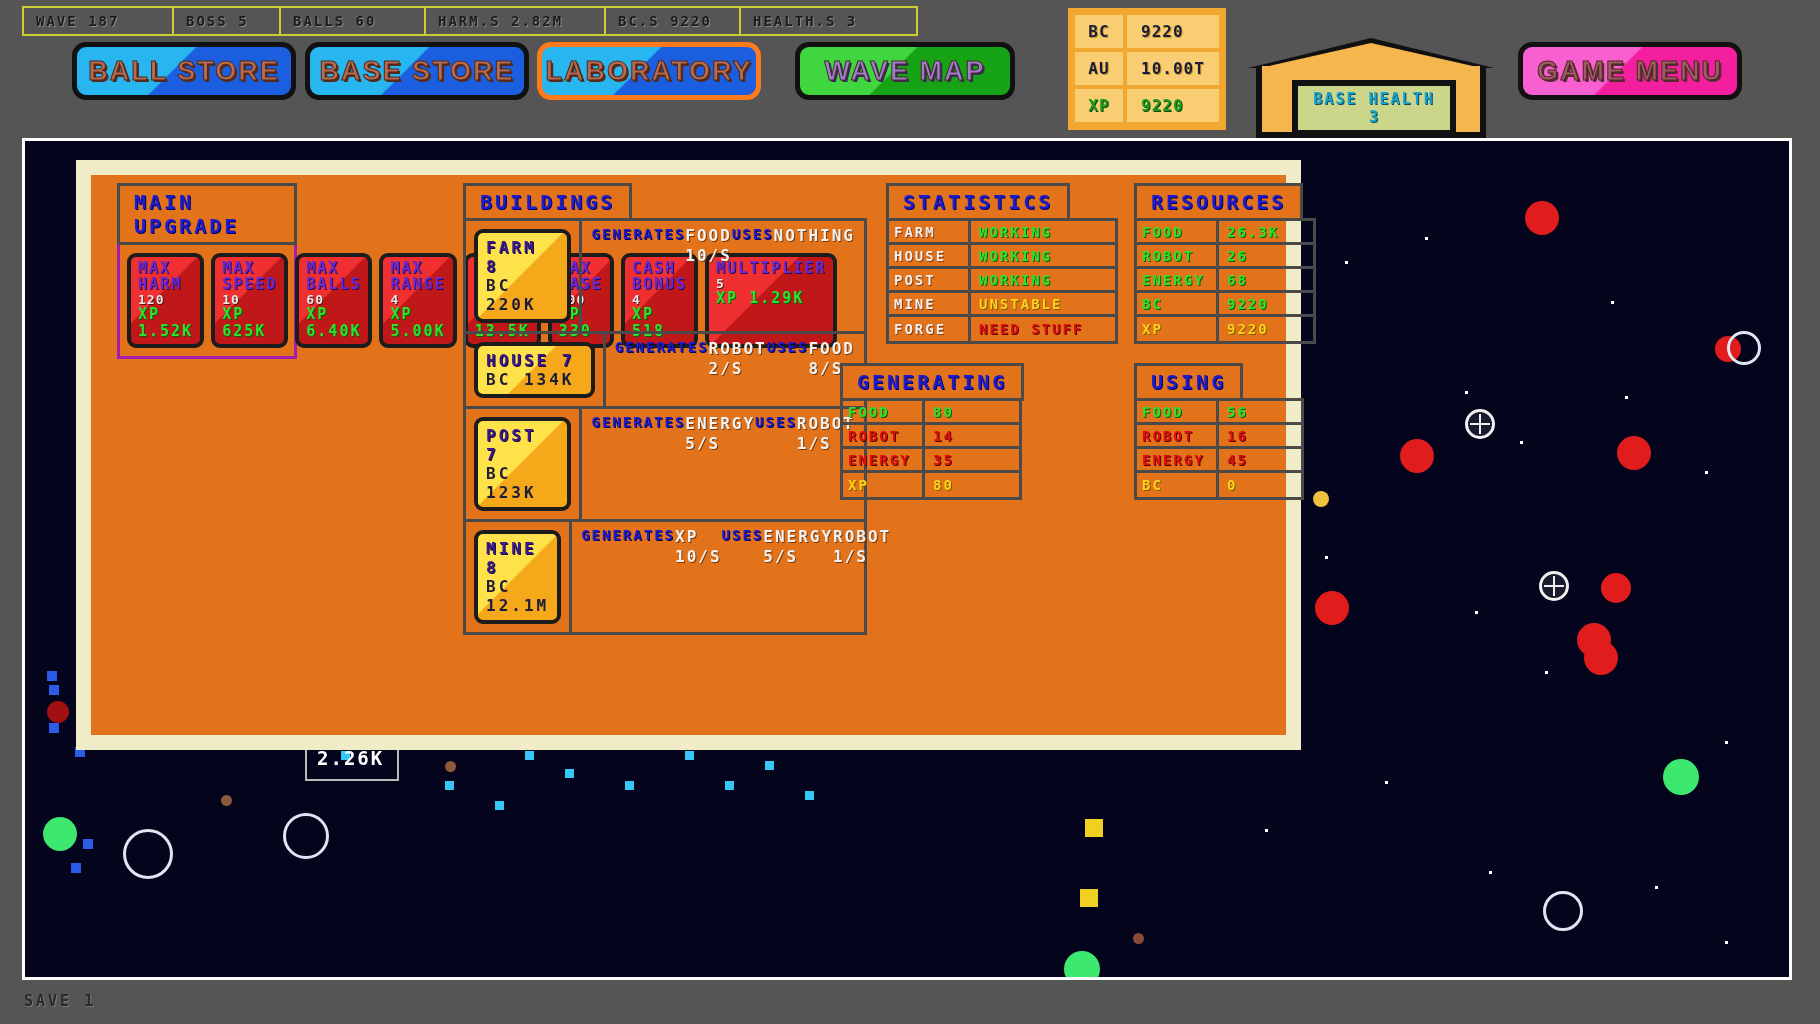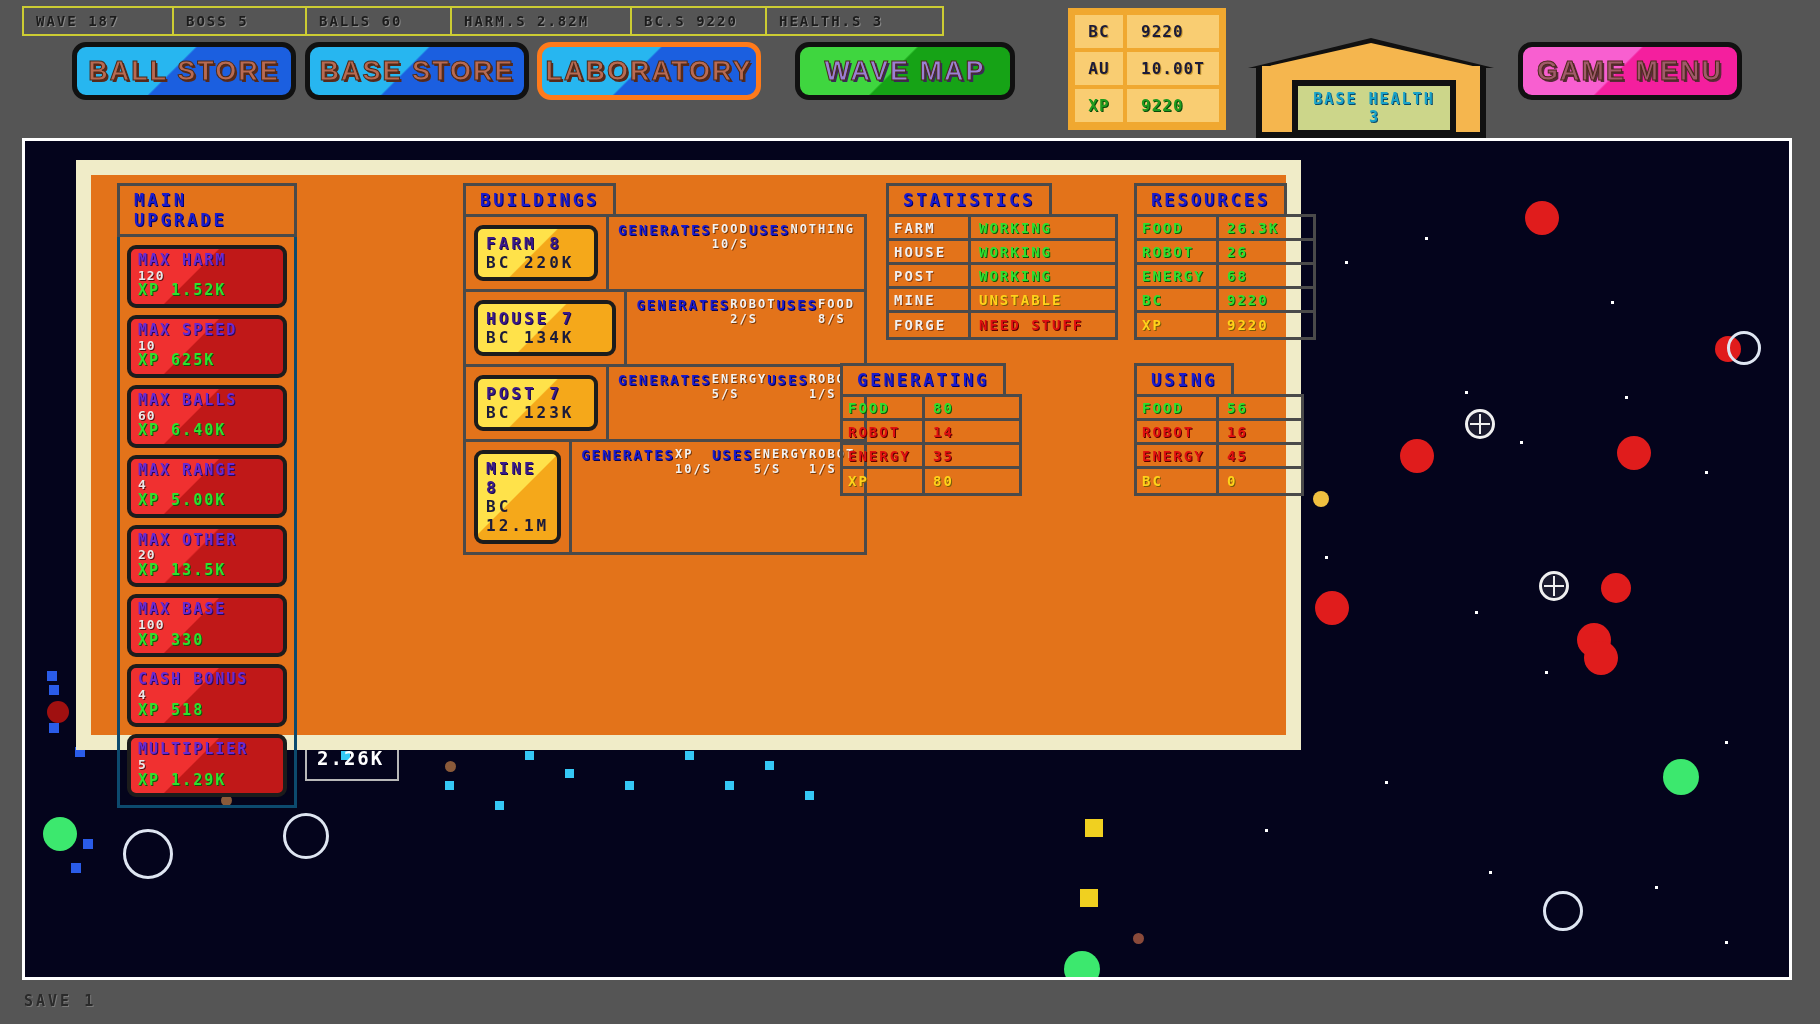--- a/index.html
+++ b/index.html
@@ -160,33 +160,33 @@
     background: #e3731a;
     position: relative;
     padding: 10px;
   }
   .pxtitle {
     display: inline-block;
     background: #e3731a;
     border: 3px solid #4a4a4a;
     padding: 4px 14px;
     color: #1c1ccc;
-    font-size: 17px; font-weight: bold; letter-spacing: 3px;
+    font-size: 20px; font-weight: bold; letter-spacing: 3px;
     text-shadow: 1px 1px 0 #000066;
   }
 
   
   .col-main {
     position: absolute; left: 26px; top: 8px; width: 180px;
   }
   .upg-list {
     margin-top: -3px;
-    border: 3px solid #0c4a6e;
+    border: 3px solid #a21caf;
     padding: 8px 7px;
-    display: flex; flex-direction: column; gap: 7px;
+    display: flex; flex-direction: row; gap: 7px;
   }
   .upg {
     background: linear-gradient(135deg,#f03030 0%,#f03030 42%,#c01818 43%,#c01818 100%);
     border: 4px solid #1c1c1c;
     border-radius: 9px;
     padding: 4px 7px 5px 7px;
     cursor: pointer;
     min-height: 52px;
   }
   .upg .n { color: #6a2ad0; font-size: 15px; font-weight: bold; letter-spacing: 2px; text-shadow: 1px 1px 0 #2a0a5a; line-height: 1.05; }
@@ -207,21 +207,21 @@
     padding: 5px 8px; cursor: pointer;
   }
   .bld-btn.purple {
     background: linear-gradient(135deg,#d04ef5 0%,#d04ef5 48%,#b41ae0 49%,#b41ae0 100%);
   }
   .bld-btn .bn { color: #3a1a8a; font-size: 16px; font-weight: bold; letter-spacing: 3px; text-shadow: 1px 1px 0 #1a0a4a; }
   .bld-btn .bc { color: #1b1b3a; font-size: 16px; font-weight: bold; letter-spacing: 3px; }
   .bld-btn.purple .bn { color: #2a0a5a; }
   .bld-btn.purple .bc { color: #ffd84a; }
   .lineh { color: #1c1ccc; font-size: 14px; font-weight: bold; letter-spacing: 2px; text-shadow: 1px 1px 0 #000055; line-height: 1.25;}
-  .lined { color: #f2f2f2; font-size: 12px; font-weight: bold; letter-spacing: 2px; text-shadow: 1px 1px 0 #7a3a0a; line-height: 1.25;}
+  .lined { color: #f2f2f2; font-size: 16px; font-weight: bold; letter-spacing: 2px; text-shadow: 1px 1px 0 #7a3a0a; line-height: 1.25;}
   .riddle { color: #e8e8e8; font-size: 15px; font-weight: bold; letter-spacing: 3px; text-align: center; width: 100%;}
 
   
   .col-stats { position: absolute; left: 795px; top: 8px; width: 232px; }
   .col-res { position: absolute; left: 1043px; top: 8px; width: 182px; }
   .col-gen { position: absolute; left: 749px; top: 188px; width: 182px; border-radius: 28px; }
   .col-use { position: absolute; left: 1043px; top: 188px; width: 170px; }
 
   .kv-table { margin-top: -3px; border: 3px solid #4a4a4a; display: flex; flex-direction: column; }
   .kv-row { display: flex; border-bottom: 3px solid #4a4a4a; height: 24px; }
@@ -238,21 +238,21 @@
   .t-yellow { color: #ffd21a; text-shadow: 1px 1px 0 #7a5a0a; }
   .t-red { color: #e01010; text-shadow: 1px 1px 0 #5a0000; }
 </style>
 </head>
 <body>
 
 <div id="root">
 
   <div class="status-strip" id="statusStrip">
       <div class="status-cell" style="width: 150px;">WAVE 187</div>
-      <div class="status-cell" style="width: 133px;">BOSS 5</div>
+      <div class="status-cell" style="width: 107px;">BOSS 5</div>
       <div class="status-cell" style="width: 145px;">BALLS 60</div>
       <div class="status-cell" style="width: 180px;">HARM.S 2.82M</div>
       <div class="status-cell" style="width: 135px;">BC.S 9220</div>
       <div class="status-cell" style="width: 175px;">HEALTH.S 3</div>
     </div>
 
   <div id="navHost">
       <div class="navbtn nav-blue" style="left: 72px; width: 224px;">
         <span class="lbl">BALL STORE</span>
       </div>

